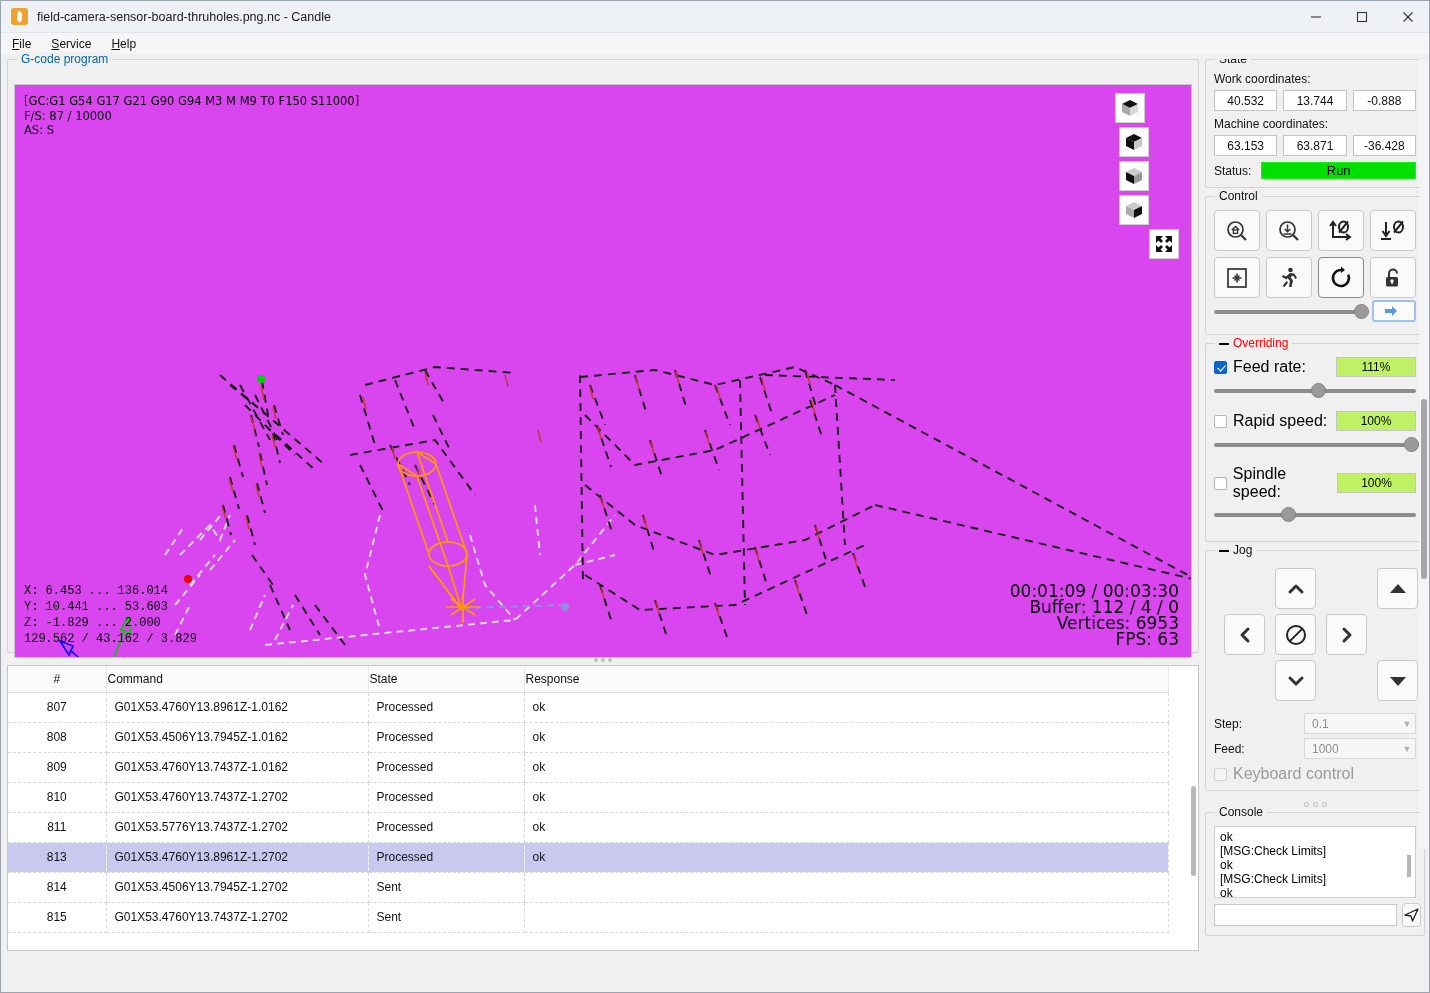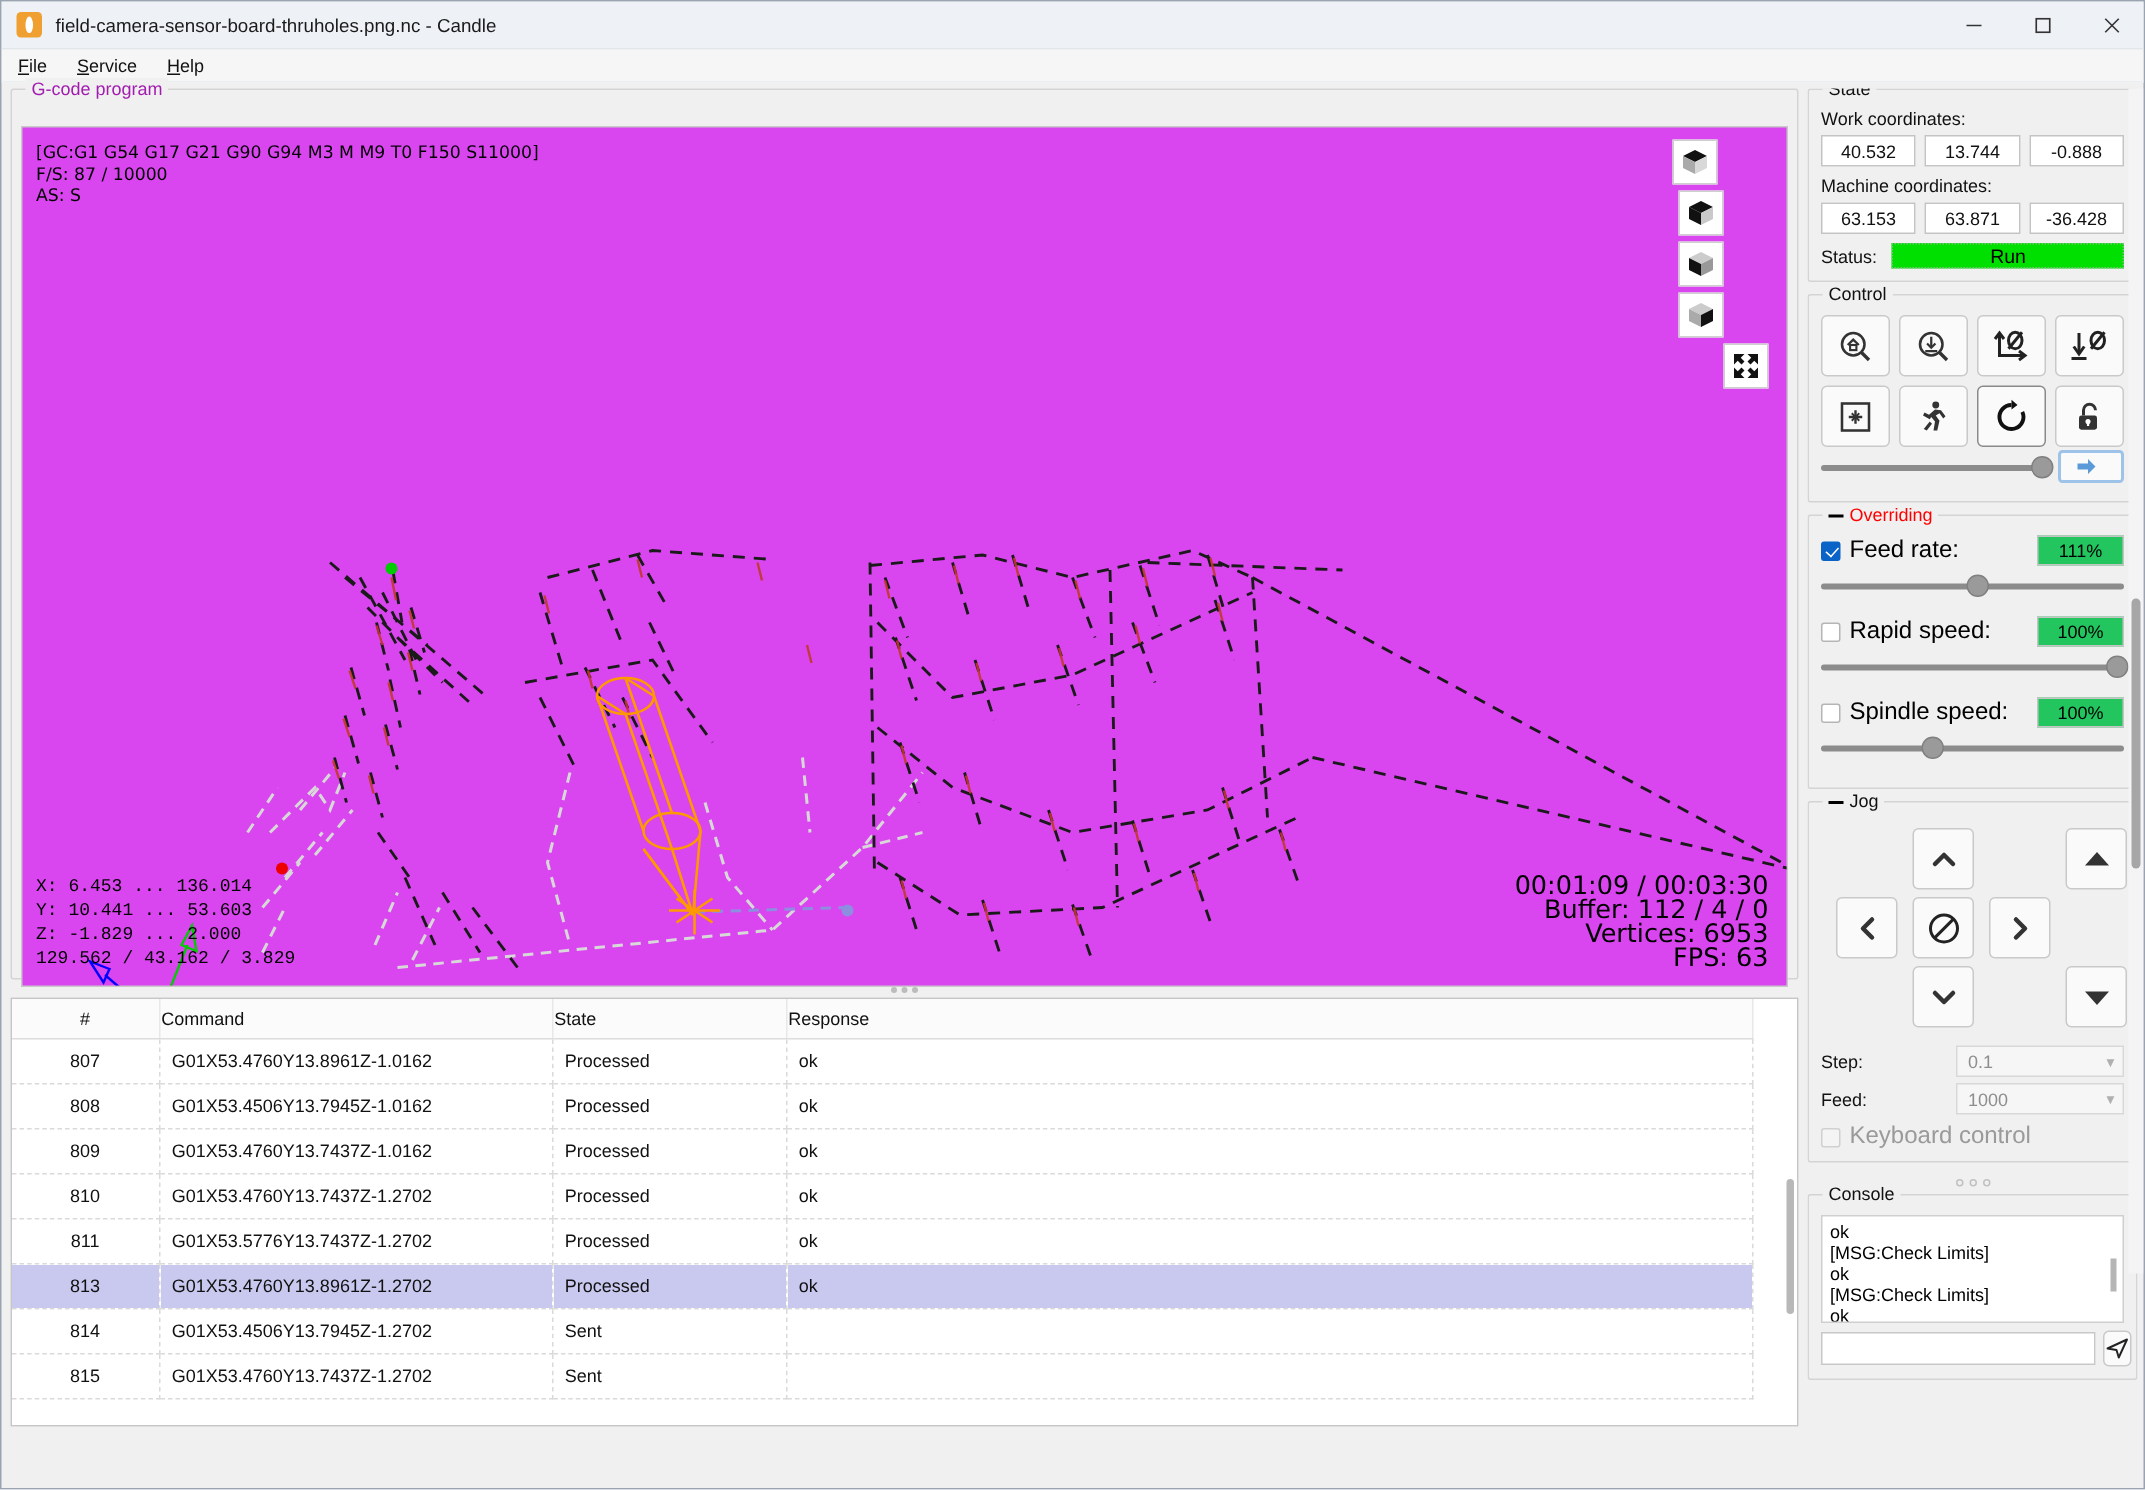--- a/index.html
+++ b/index.html
@@ -62,21 +62,21 @@
   
   .group {
     position: absolute;
     border: 1px solid #d4d4d4;
     border-radius: 2px;
     background: #f0f0f0;
   }
   .group > .gtitle {
     position: absolute; top: -8px; left: 9px;
     background: #f0f0f0; padding: 0 4px;
-    font-size: 12px; color: #a21caf; white-space: nowrap;
+    font-size: 12px; color: #0369a1; white-space: nowrap;
   }
 
   #gcode-group { left: 0; top: 0; width: 1192px; height: 594px; }
 
   .viewport {
     position: absolute; left: 6px; top: 12px; width: 1178px; height: 574px;
     background: #d946ef; border: 1px solid #c8c8c8; overflow: hidden; margin-top: 12px;
   }
   .vp-info {
     position: absolute; left: 9px; top: 9px;
@@ -207,21 +207,21 @@
   }
   .mini-btn {
     position: absolute; right: 0; top: 2px; width: 44px; height: 22px;
     border: 2px solid #9dc4e8; border-radius: 3px; background: #fafafa;
     display: flex; align-items: center; justify-content: center;
   }
 
   .ov-row { display: flex; align-items: center; margin-bottom: 4px; }
   .ov-row .chk { margin-right: 0; }
   .ov-val {
-    margin-left: auto; width: 58px; height: 20px; border: 1px solid #c4c4c4; background: #22c55e;
+    margin-left: auto; width: 80px; height: 20px; border: 1px solid #c4c4c4; background: #bef264;
     display: flex; align-items: center; justify-content: center; font-size: 12px;
   }
   .ov-slider { position: relative; height: 20px; margin-bottom: 10px; }
   .ov-slider .track { top: 8px; }
   .ov-slider .knob { top: 2px; }
 
   .jog-grid { position: relative; height: 145px; }
   .jbtn {
     position: absolute; width: 41px; height: 41px; border: 1px solid #c9c9c9;
     border-radius: 4px; background: #fafafa;

